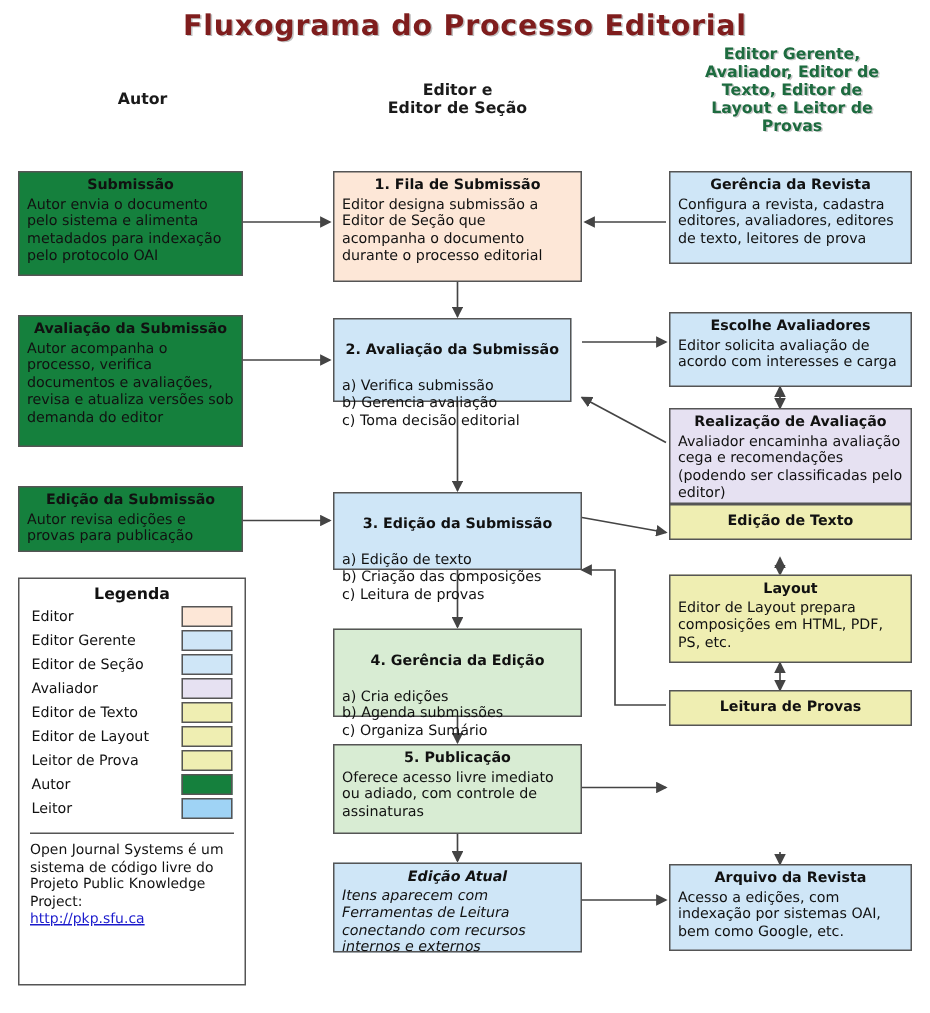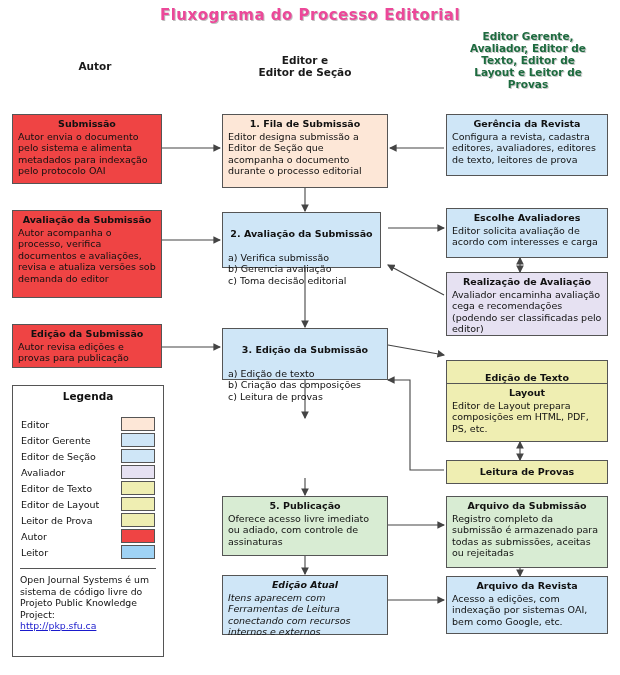--- a/index.html
+++ b/index.html
@@ -9,23 +9,23 @@
     font-family:"Liberation Sans", sans-serif;
     position:relative;
     overflow:hidden;
   }
   .stage{position:relative;width:620px;height:675px;}
 
   .title{
     position:absolute;
     left:0;top:6px;width:620px;
     text-align:center;
-    font-size:15px;
+    font-size:19px;
     font-weight:bold;
-    color:#ec4899;
+    color:#7f1d1d;
     letter-spacing:.5px;
     text-shadow:1px 1px 0 #bfbfbf;
     font-family:"DejaVu Sans", sans-serif;
   }
 
   .colhead{
     position:absolute;
     text-align:center;
     font-size:10.5px;
     font-weight:bold;
@@ -51,39 +51,39 @@
     font-weight:bold;
     margin-bottom:1px;
   }
   .box .bb{display:block;}
   .box.titleonly{
     display:flex;align-items:center;justify-content:center;
     font-weight:bold;text-align:center;
   }
 
   
-  .f-cream{background:#ef4444;}
+  .f-cream{background:#15803d;}
   .f-peach{background:#fde7d7;}
   .f-lav{background:#e6e1f2;}
   .f-blue{background:#cfe6f7;}
   .f-yellow{background:#efeeb2;}
   .f-green{background:#d8ecd3;}
   .f-skyblue{background:#9fd3f5;}
 
   
   .legend{
     position:absolute;
     box-sizing:border-box;
     border:1px solid #555;
     background:#ffffff;
     font-family:"DejaVu Sans", sans-serif;
   }
   .legend-title{
     text-align:center;font-weight:bold;font-size:10.5px;
-    margin:4px 0 14px 0;color:#111;
+    margin:4px 0 1px 0;color:#111;
   }
   .legend-row{
     display:flex;align-items:center;justify-content:space-between;
     padding:1px 8px;font-size:9.5px;color:#111;
   }
   .legend-row .sw{
     width:32px;height:12px;border:1px solid #555;flex:none;
   }
   .legend-note{
     margin:8px 7px 19px 7px;
@@ -228,20 +228,26 @@
 c) Toma decisão editorial</span>
   </div>
 
   <div class="box f-blue" style="left:222px;top:328px;width:166px;height:52px;white-space:pre-line;">
     <span class="bt">3. Edição da Submissão</span>
     <span class="bb">a) Edição de texto
 b) Criação das composições
 c) Leitura de provas</span>
   </div>
 
+  <div class="box f-green" style="left:222px;top:419px;width:166px;height:59px;white-space:pre-line;">
+    <span class="bt">4. Gerência da Edição</span>
+    <span class="bb">a) Cria edições
+b) Agenda submissões
+c) Organiza Sumário</span>
+  </div>
 
   <div class="box f-green" style="left:222px;top:496px;width:166px;height:60px;">
     <span class="bt">5. Publicação</span>
     <span class="bb">Oferece acesso livre imediato ou adiado, com controle de assinaturas</span>
   </div>
 
   <div class="box f-blue" style="left:222px;top:575px;width:166px;height:60px;font-style:italic;">
     <span class="bt">Edição Atual</span>
     <span class="bb">Itens aparecem com Ferramentas de Leitura conectando com recursos internos e externos</span>
   </div>
@@ -254,36 +260,32 @@
   <div class="box f-blue" style="left:446px;top:208px;width:162px;height:50px;">
     <span class="bt">Escolhe Avaliadores</span>
     <span class="bb">Editor solicita avaliação de acordo com interesses e carga</span>
   </div>
 
   <div class="box f-lav" style="left:446px;top:272px;width:162px;height:64px;">
     <span class="bt">Realização de Avaliação</span>
     <span class="bb">Avaliador encaminha avaliação cega e recomendações (podendo ser classificadas pelo editor)</span>
   </div>
 
-  <div class="box f-yellow titleonly" style="left:446px;top:360px;width:162px;height:36px;">
+  <div class="box f-yellow titleonly" style="left:446px;top:336px;width:162px;height:24px;">
     <span>Edição de Texto</span>
   </div>
 
   <div class="box f-yellow" style="left:446px;top:383px;width:162px;height:59px;">
     <span class="bt">Layout</span>
     <span class="bb">Editor de Layout prepara composições em HTML, PDF, PS, etc.</span>
   </div>
 
   <div class="box f-yellow titleonly" style="left:446px;top:460px;width:162px;height:24px;">
     <span>Leitura de Provas</span>
   </div>
 
-  <div class="box f-green" style="left:446px;top:496px;width:162px;height:72px;">
-    <span class="bt">Arquivo da Submissão</span>
-    <span class="bb">Registro completo da submissão é armazenado para todas as submissões, aceitas ou rejeitadas</span>
-  </div>
 
   <div class="box f-blue" style="left:446px;top:576px;width:162px;height:58px;">
     <span class="bt">Arquivo da Revista</span>
     <span class="bb">Acesso a edições, com indexação por sistemas OAI, bem como Google, etc.</span>
   </div>
 
 </div>
 
 </body></html>

